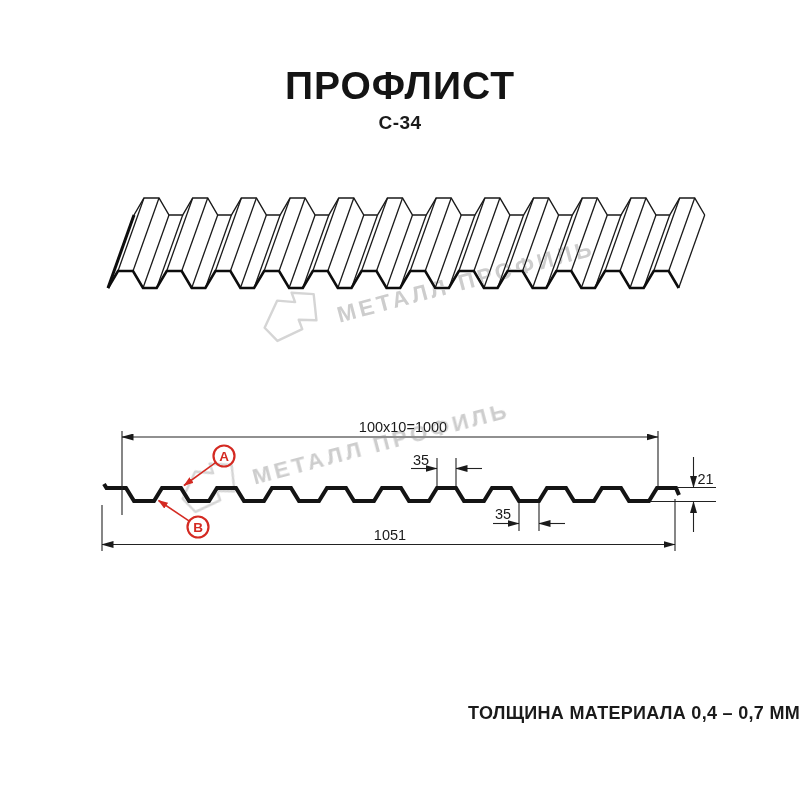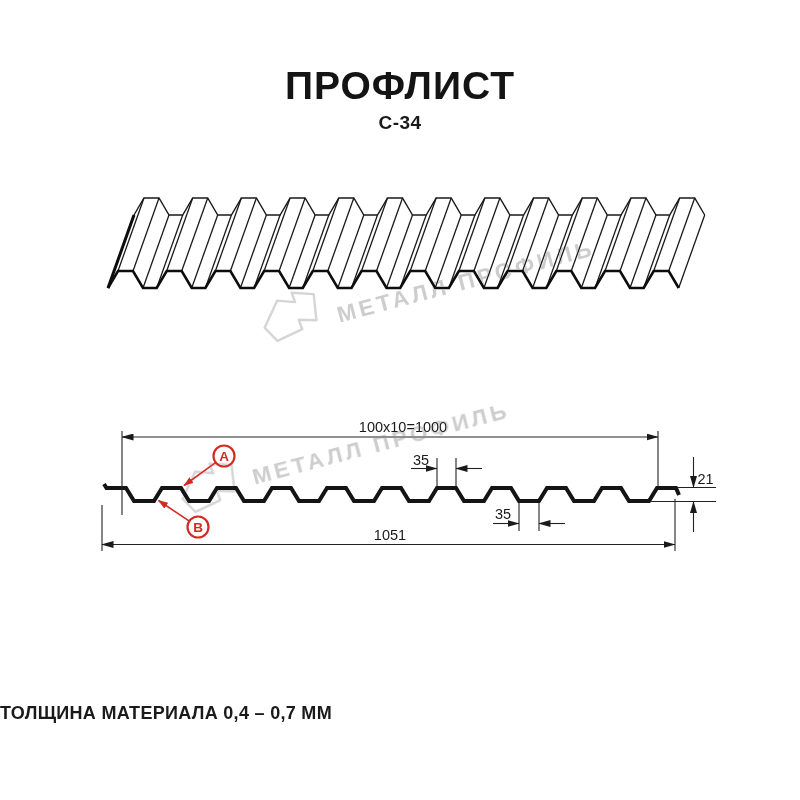--- a/index.html
+++ b/index.html
@@ -2,21 +2,21 @@
 <html><head>
 <meta charset="utf-8">
 <style>
   html,body{margin:0;padding:0;background:#fff;}
   .page{position:relative;width:800px;height:764px;background:#fff;overflow:hidden;
         font-family:"Liberation Sans",sans-serif;border-radius:25px;}
   .title{position:absolute;left:0;top:64px;width:800px;text-align:center;
          font-size:39px;font-weight:800;letter-spacing:1px;color:#141414;}
   .subtitle{position:absolute;left:0;top:112px;width:800px;text-align:center;
          font-size:19px;font-weight:600;letter-spacing:.5px;color:#1a1a1a;}
-  .caption{position:absolute;left:0;top:703px;width:800px;text-align:left;
+  .caption{position:absolute;left:0;top:703px;width:800px;text-align:right;
          font-size:18px;font-weight:600;letter-spacing:.3px;color:#1a1a1a;}
   svg{position:absolute;left:0;top:0;}
   .dimtxt{font-family:"Liberation Sans",sans-serif;font-size:14.5px;fill:#1a1a1a;}
   .callout-letter{font-family:"Liberation Sans",sans-serif;font-size:13.5px;font-weight:bold;}
   .wm{mix-blend-mode:darken;}
   .wm text{font-family:"Liberation Sans",sans-serif;font-size:22.5px;font-weight:bold;
            letter-spacing:3.5px;}
 </style>
 </head>
 <body>

